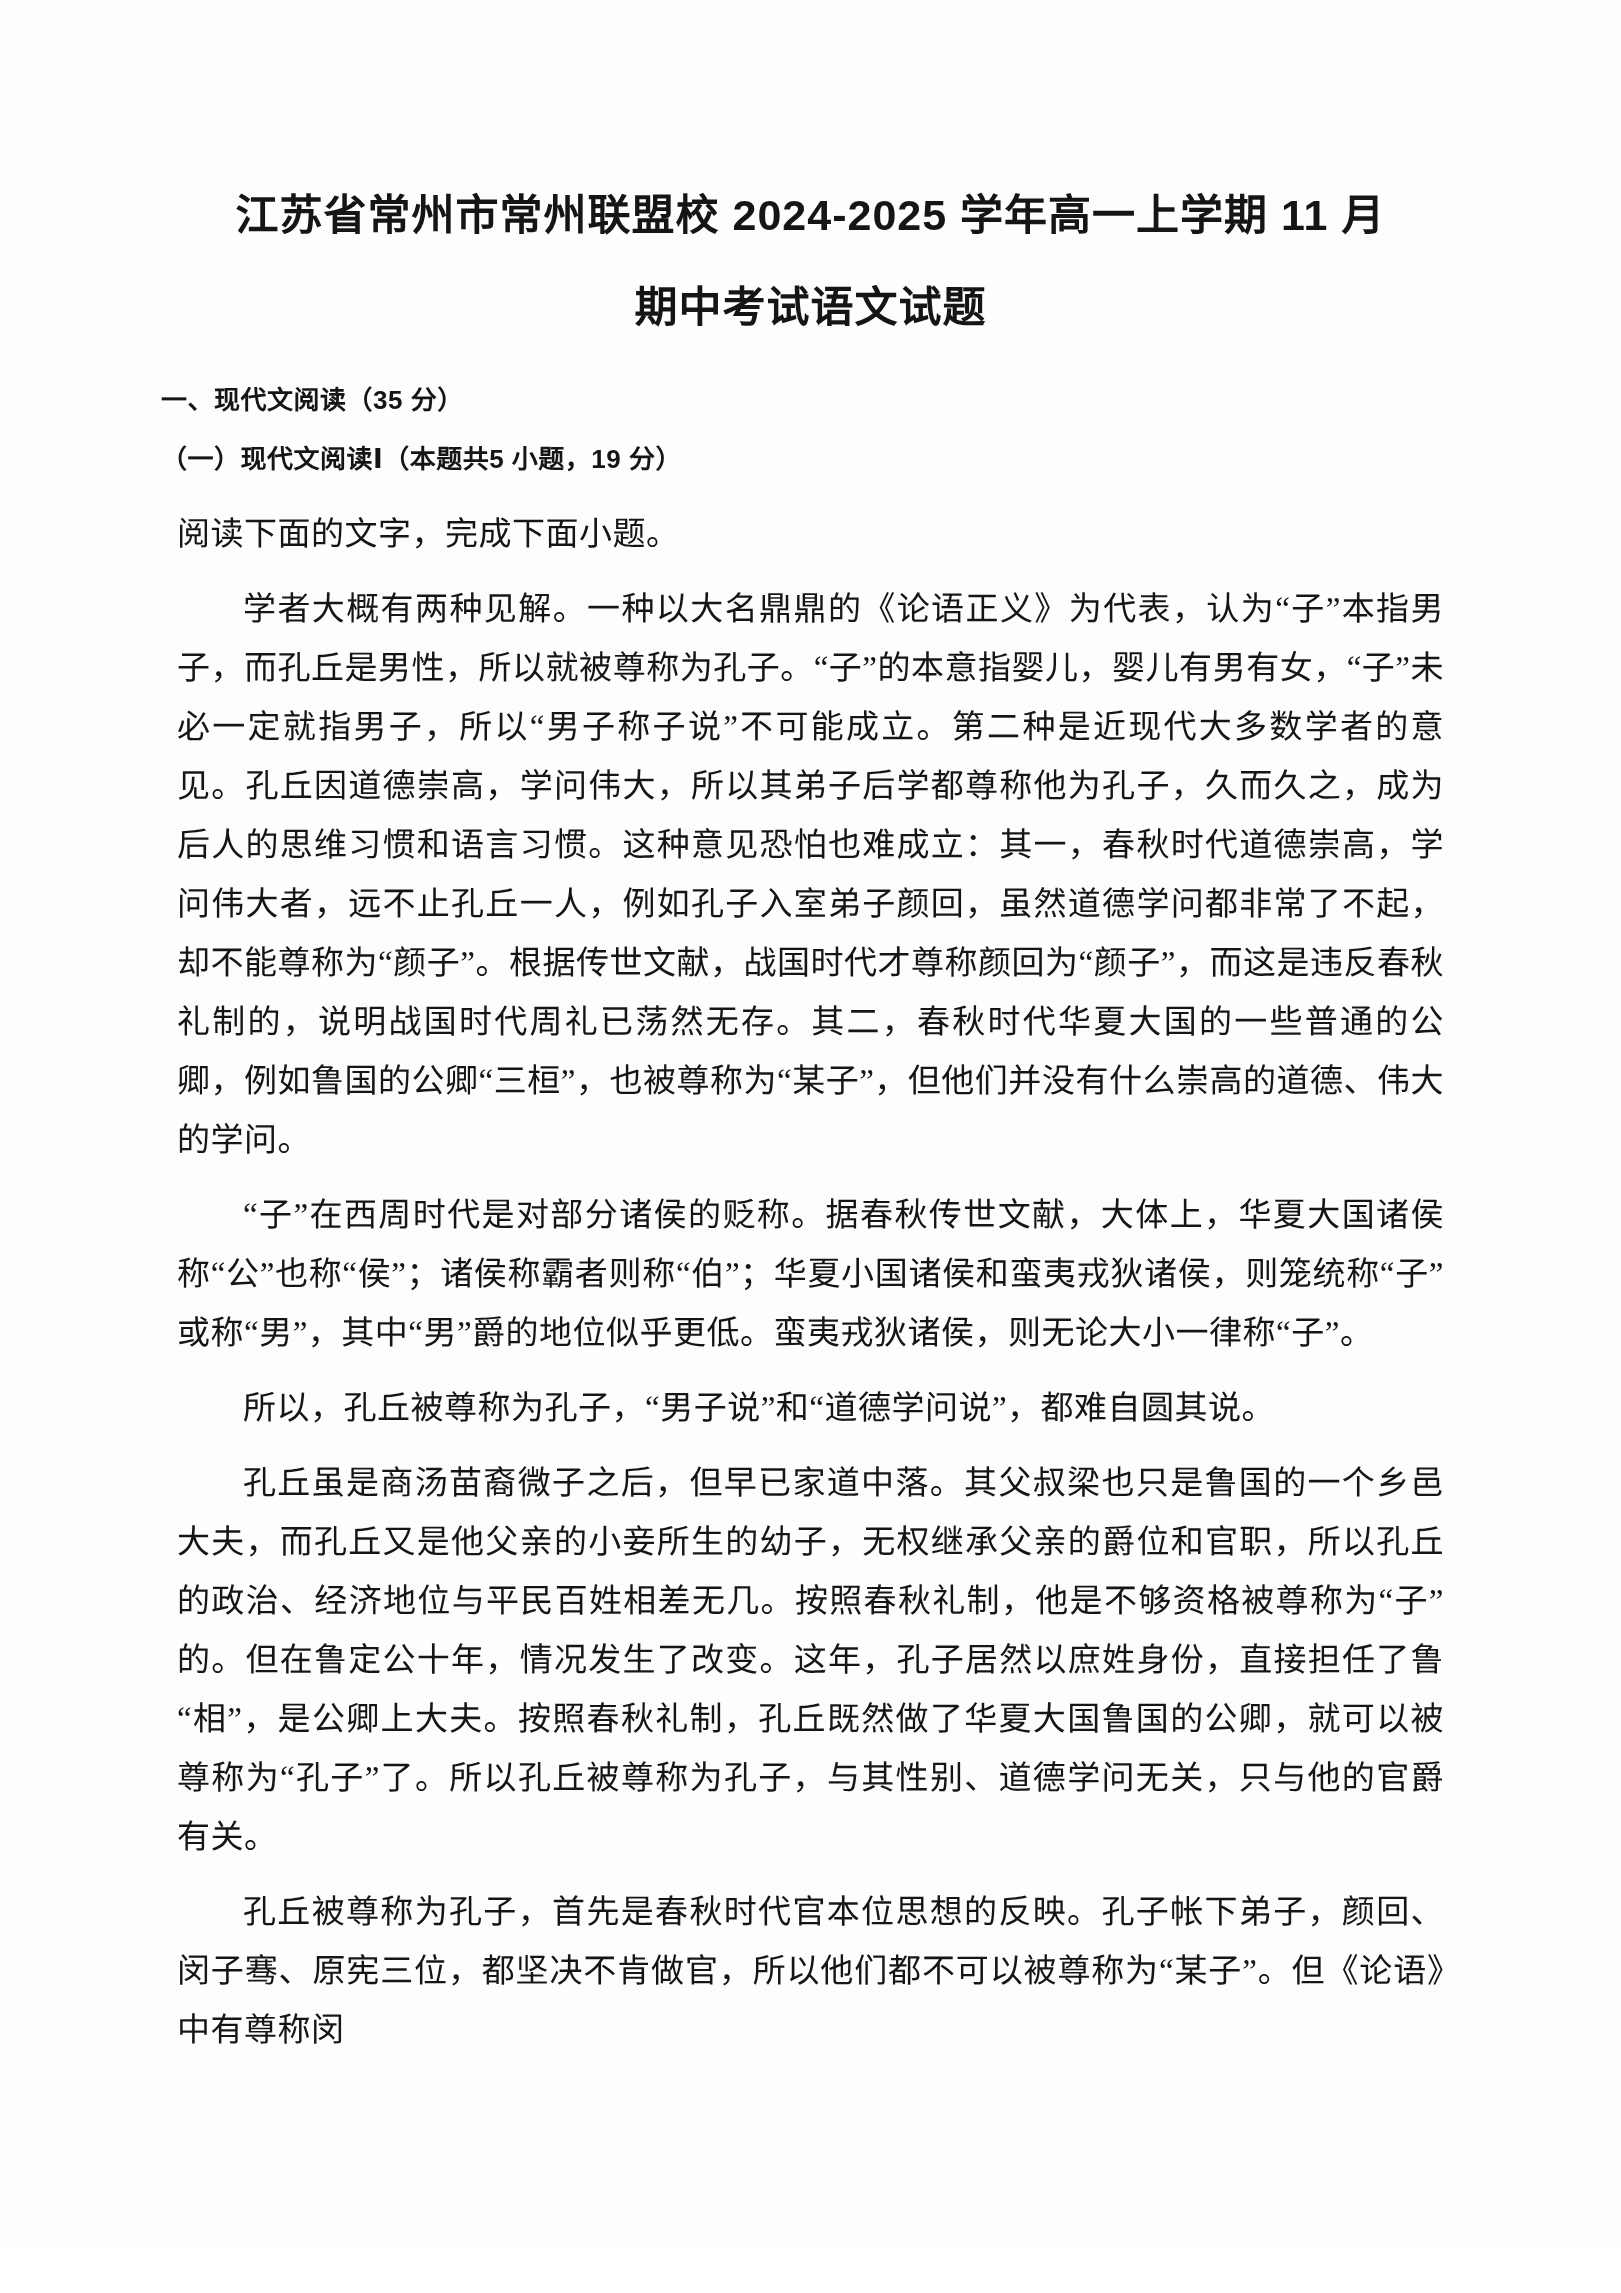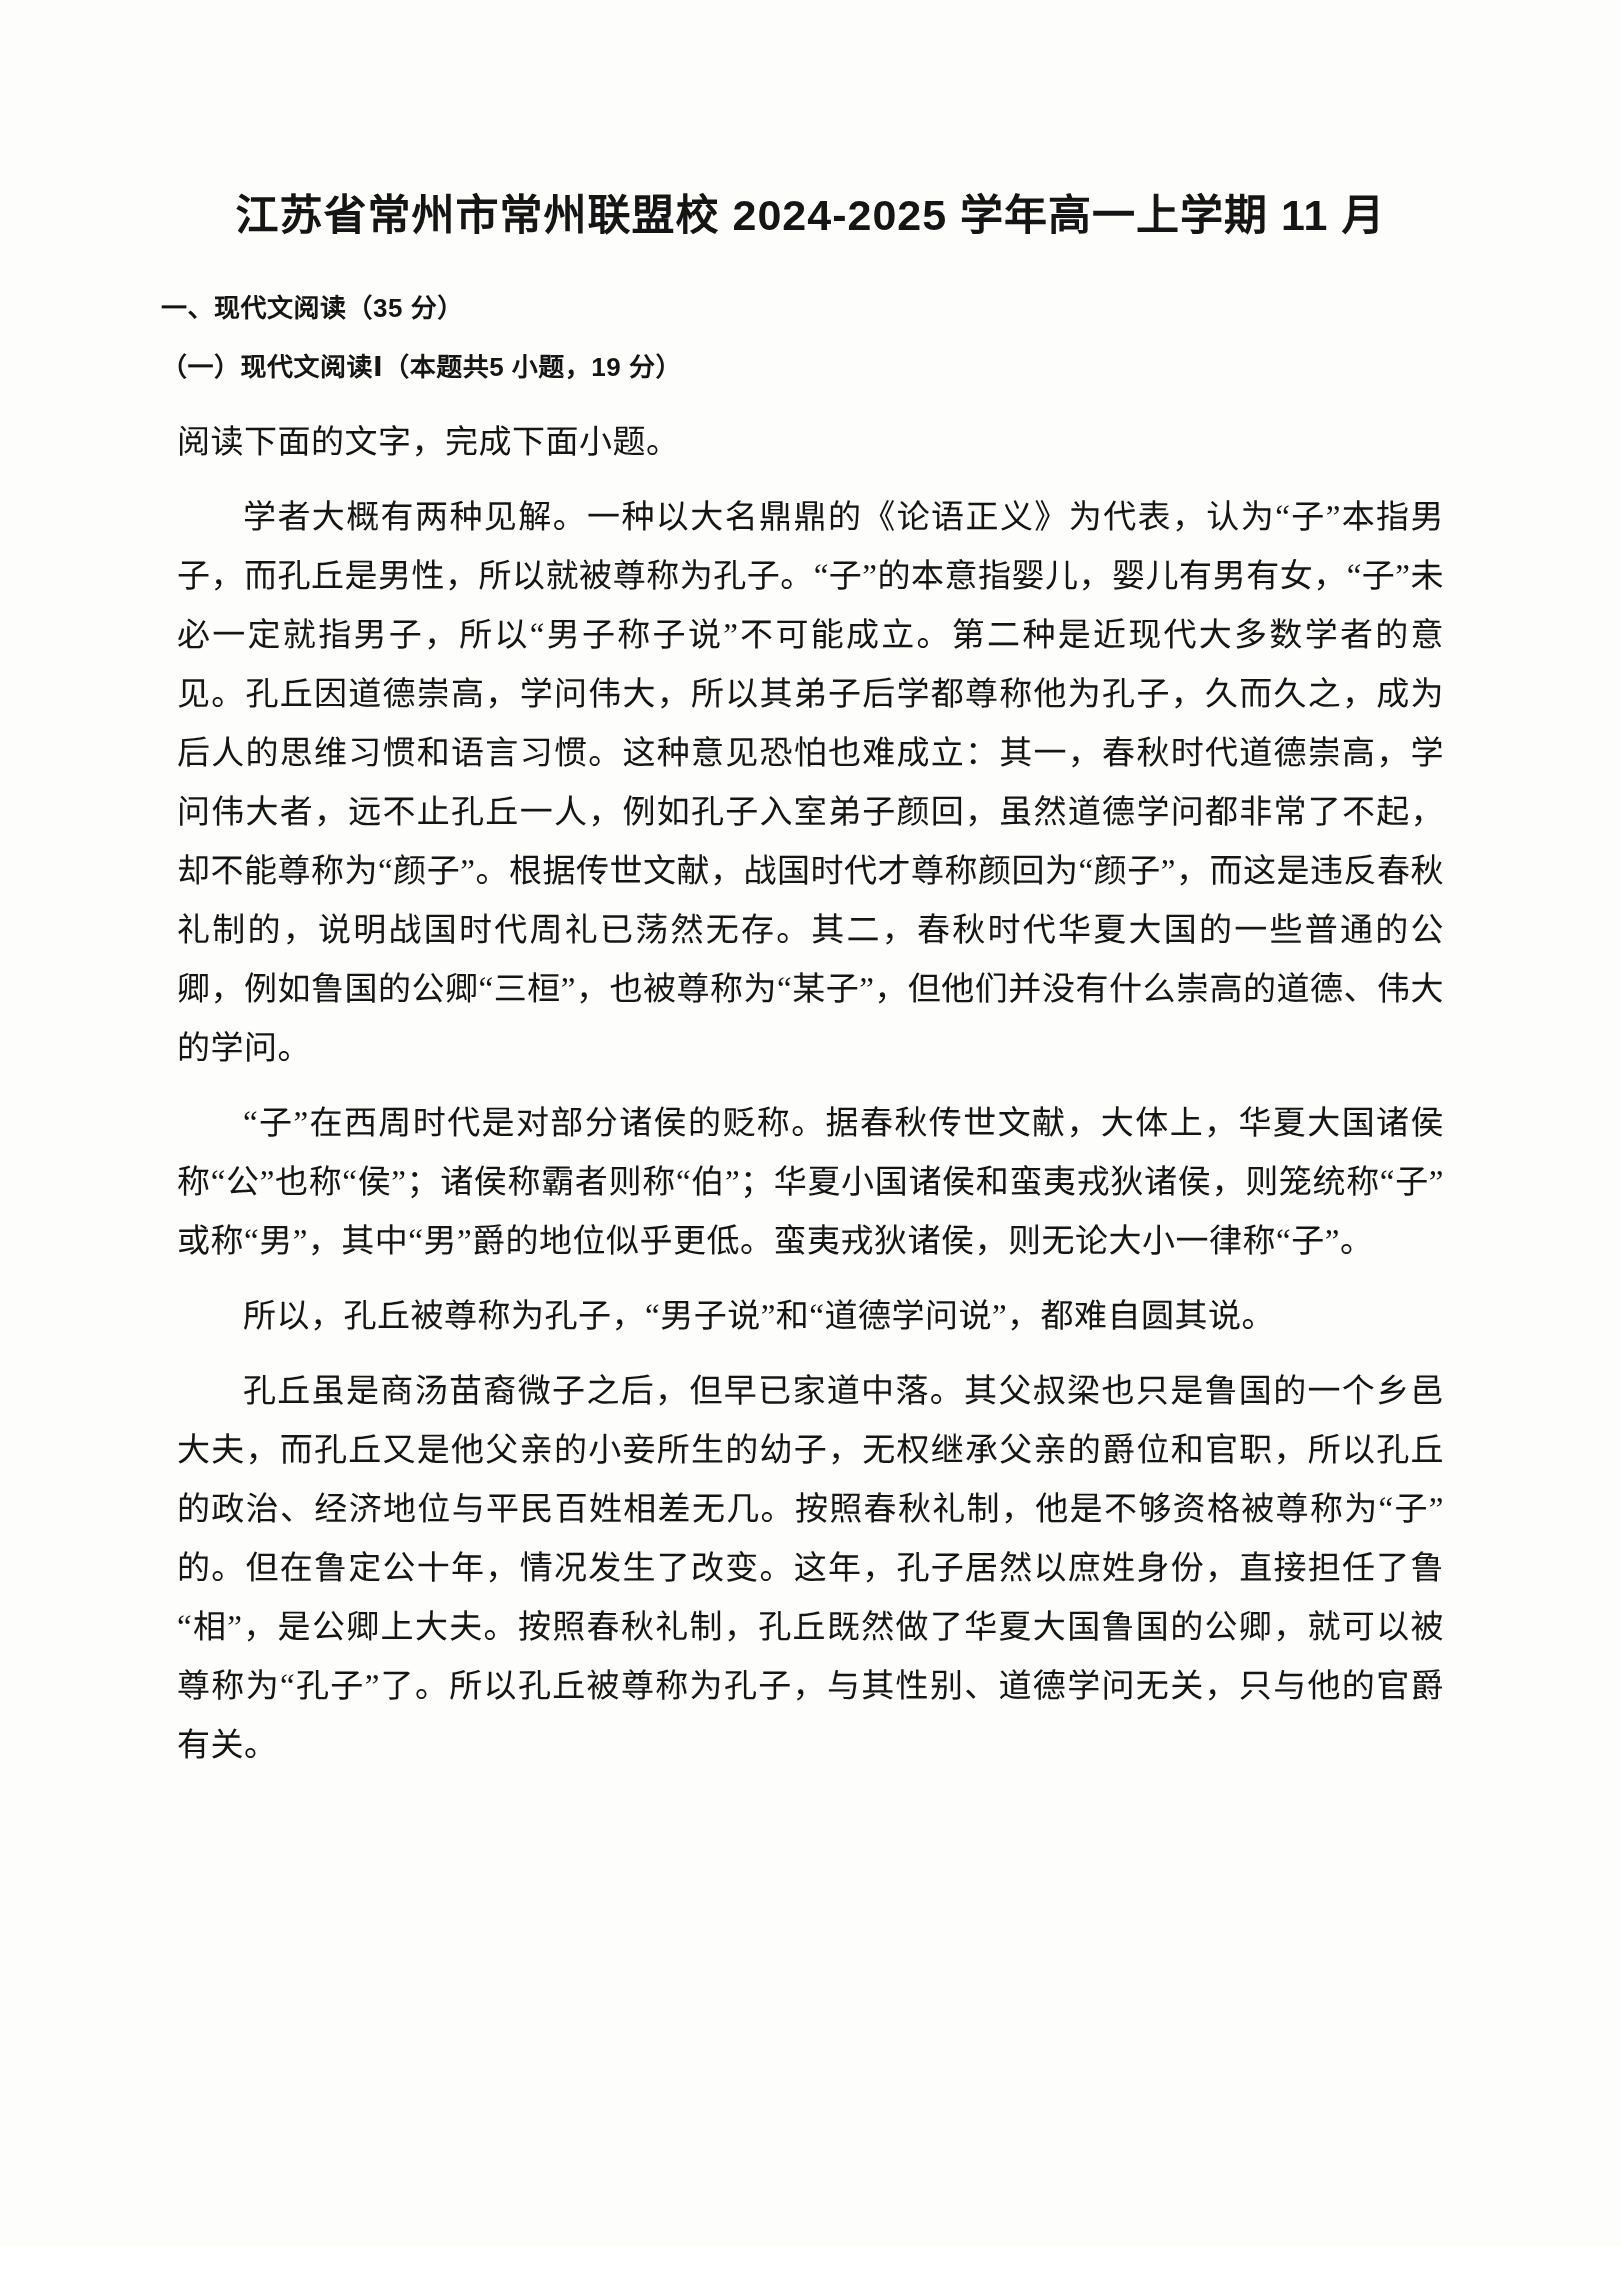--- a/index.html
+++ b/index.html
@@ -51,36 +51,38 @@
     text-indent: 2em;
   }
 </style>
 </head>
 <body>
 
 <div class="page">
 
   <h1 class="title-line">江苏省常州市常州联盟校 2024-2025 学年高一上学期 11 月</h1>
 
+  <h1 class="title-line">期中考试语文试题</h1>
 
   <div class="headings">
     <div class="section-heading">一、现代文阅读（35 分）</div>
 
     <div class="subsection-heading">（一）现代文阅读Ⅰ（本题共5 小题，19 分）</div>
   </div>
 
   <div class="body-text">
     <p>阅读下面的文字，完成下面小题。</p>
 
 
     <p class="indent">学者大概有两种见解。一种以大名鼎鼎的《论语正义》为代表，认为“子”本指男子，而孔丘是男性，所以就被尊称为孔子。“子”的本意指婴儿，婴儿有男有女，“子”未必一定就指男子，所以“男子称子说”不可能成立。第二种是近现代大多数学者的意见。孔丘因道德崇高，学问伟大，所以其弟子后学都尊称他为孔子，久而久之，成为后人的思维习惯和语言习惯。这种意见恐怕也难成立：其一，春秋时代道德崇高，学问伟大者，远不止孔丘一人，例如孔子入室弟子颜回，虽然道德学问都非常了不起，却不能尊称为“颜子”。根据传世文献，战国时代才尊称颜回为“颜子”，而这是违反春秋礼制的，说明战国时代周礼已荡然无存。其二，春秋时代华夏大国的一些普通的公卿，例如鲁国的公卿“三桓”，也被尊称为“某子”，但他们并没有什么崇高的道德、伟大的学问。</p>
 
     <p class="indent">“子”在西周时代是对部分诸侯的贬称。据春秋传世文献，大体上，华夏大国诸侯称“公”也称“侯”；诸侯称霸者则称“伯”；华夏小国诸侯和蛮夷戎狄诸侯，则笼统称“子”或称“男”，其中“男”爵的地位似乎更低。蛮夷戎狄诸侯，则无论大小一律称“子”。</p>
 
     <p class="indent">所以，孔丘被尊称为孔子，“男子说”和“道德学问说”，都难自圆其说。</p>
 
 
     <p class="indent">孔丘虽是商汤苗裔微子之后，但早已家道中落。其父叔梁也只是鲁国的一个乡邑大夫，而孔丘又是他父亲的小妾所生的幼子，无权继承父亲的爵位和官职，所以孔丘的政治、经济地位与平民百姓相差无几。按照春秋礼制，他是不够资格被尊称为“子”的。但在鲁定公十年，情况发生了改变。这年，孔子居然以庶姓身份，直接担任了鲁“相”，是公卿上大夫。按照春秋礼制，孔丘既然做了华夏大国鲁国的公卿，就可以被尊称为“孔子”了。所以孔丘被尊称为孔子，与其性别、道德学问无关，只与他的官爵有关。</p>
 
+    <p class="indent">孔丘被尊称为孔子，首先是春秋时代官本位思想的反映。孔子帐下弟子，颜回、闵子骞、原宪三位，都坚决不肯做官，所以他们都不可以被尊称为“某子”。但《论语》中有尊称闵</p>
   </div>
 
 </div>
 
 
 </body></html>

